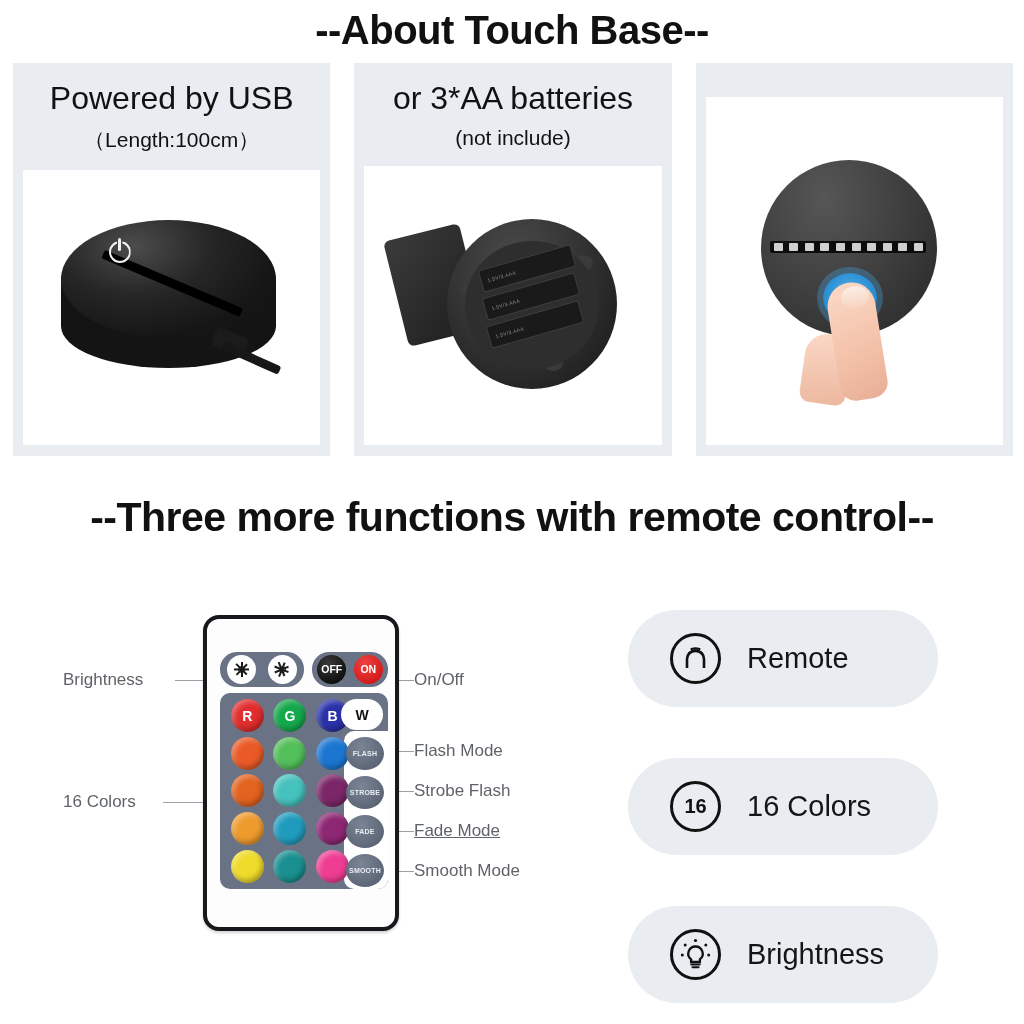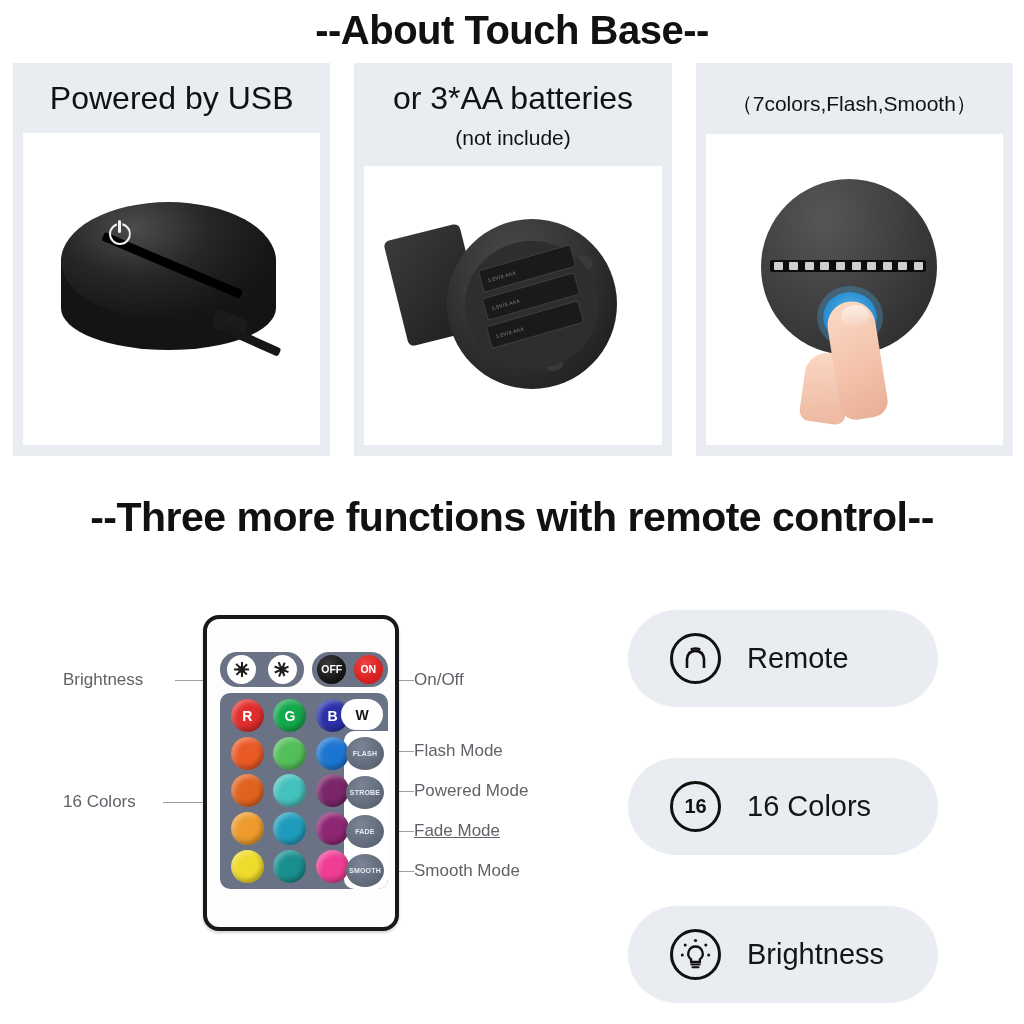--- a/index.html
+++ b/index.html
@@ -230,20 +230,21 @@
 <body>
 
 <div class="page">
 
   <div class="section-title" id="title-main">--About Touch Base--</div>
 
   <div class="panels">
 
     <div class="panel">
       <div class="panel-title">Powered by USB</div>
+      <div class="panel-sub">（Length:100cm）</div>
       <div class="panel-photo">
         <div class="base1-wrap">
           <div class="base1-body"></div>
           <div class="base1-top"></div>
           <div class="base1-slot"></div>
           <div class="base1-power"></div>
           <div class="base1-powerbar"></div>
           <div class="usb-head"></div>
           <div class="usb-cable"></div>
         </div>
@@ -269,21 +270,20 @@
             <span>1.5V/3-AAA</span>
           </div>
           <div class="batt b3">
             <span>1.5V/3-AAA</span>
           </div>
         </div>
       </div>
     </div>
 
     <div class="panel">
-      <div class="panel-sub">（7colors,Flash,Smooth）</div>
       <div class="panel-photo">
         <div class="base3-wrap">
           <div class="base3-disc"></div>
           <div class="led-strip">
             <i></i>
               <i></i>
               <i></i>
               <i></i>
               <i></i>
               <i></i>
@@ -311,21 +311,21 @@
     <div class="callout" style="left:63px; top:232px;">16 Colors</div>
     <div class="lead" style="left:163px; top:242px; width:100px;"></div>
 
     <div class="lead" style="left:398px; top:120px; width:16px;"></div>
     <div class="callout" style="left:414px; top:110px;">On/Off</div>
 
     <div class="lead" style="left:388px; top:191px; width:26px;"></div>
     <div class="callout" style="left:414px; top:181px;">Flash Mode</div>
 
     <div class="lead" style="left:388px; top:231px; width:26px;"></div>
-    <div class="callout" style="left:414px; top:221px;">Powered Mode</div>
+    <div class="callout" style="left:414px; top:221px;">Strobe Flash</div>
 
     <div class="lead" style="left:388px; top:271px; width:26px;"></div>
     <div class="callout" style="left:414px; top:261px;text-decoration:underline;">Fade Mode</div>
 
     <div class="lead" style="left:388px; top:311px; width:26px;"></div>
     <div class="callout" style="left:414px; top:301px;">Smooth Mode</div>
 
     <div class="remote">
 
       <div class="keypad-top">

